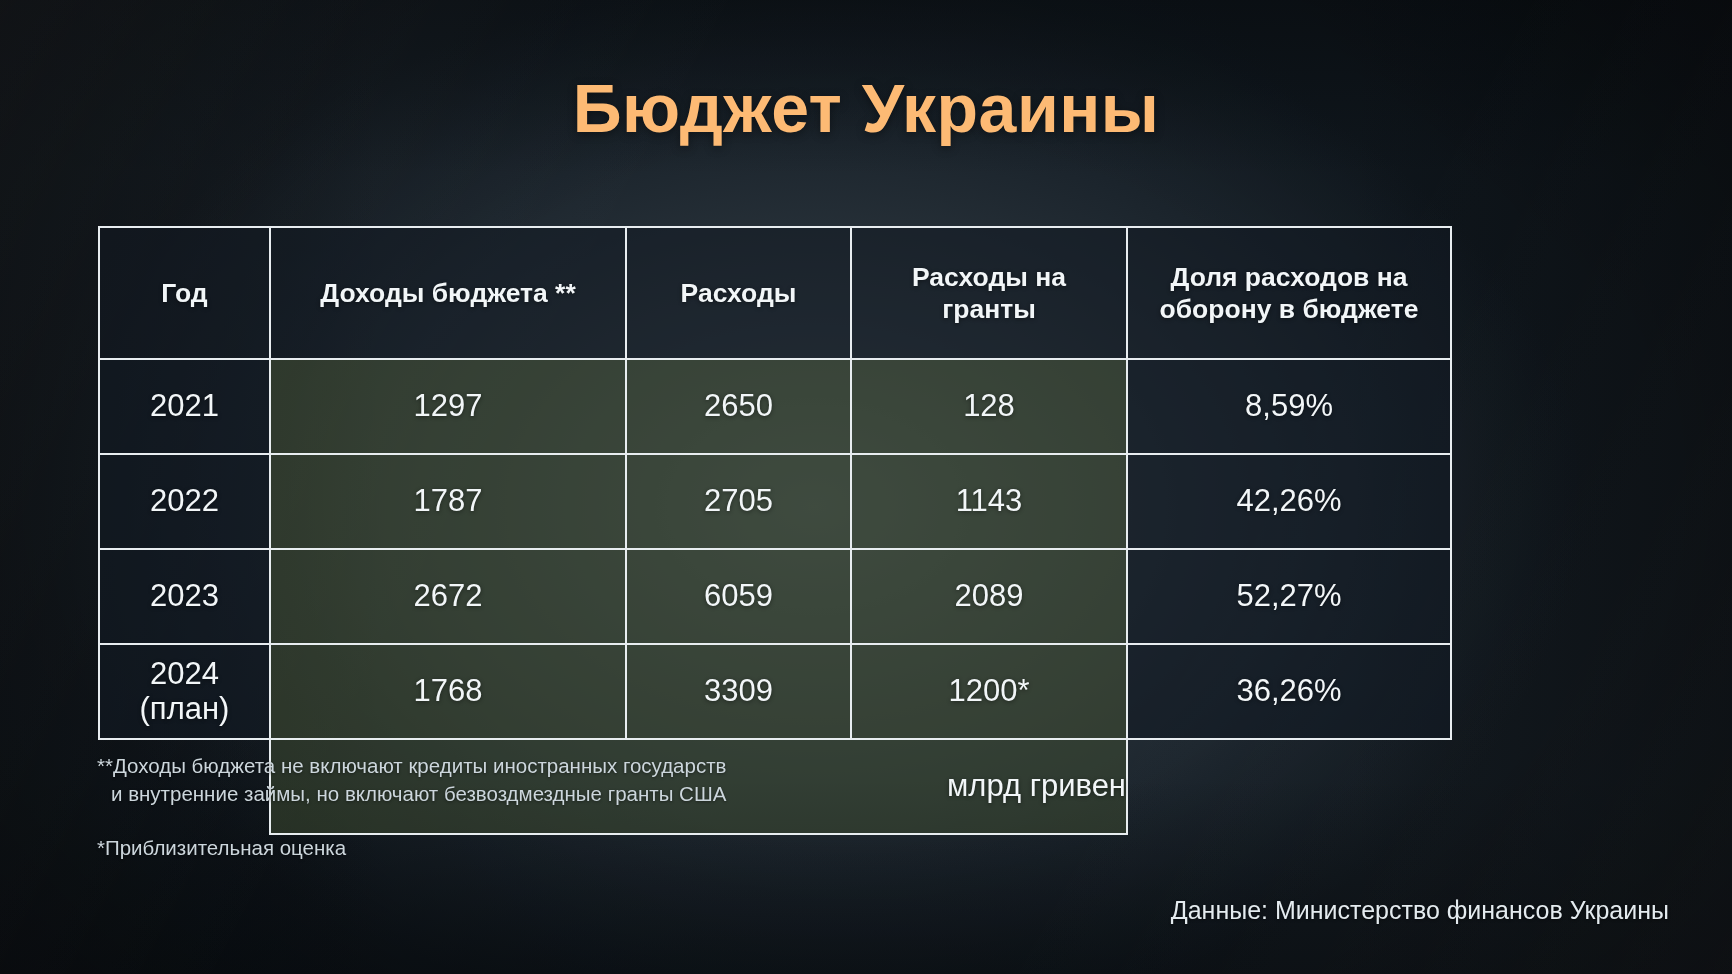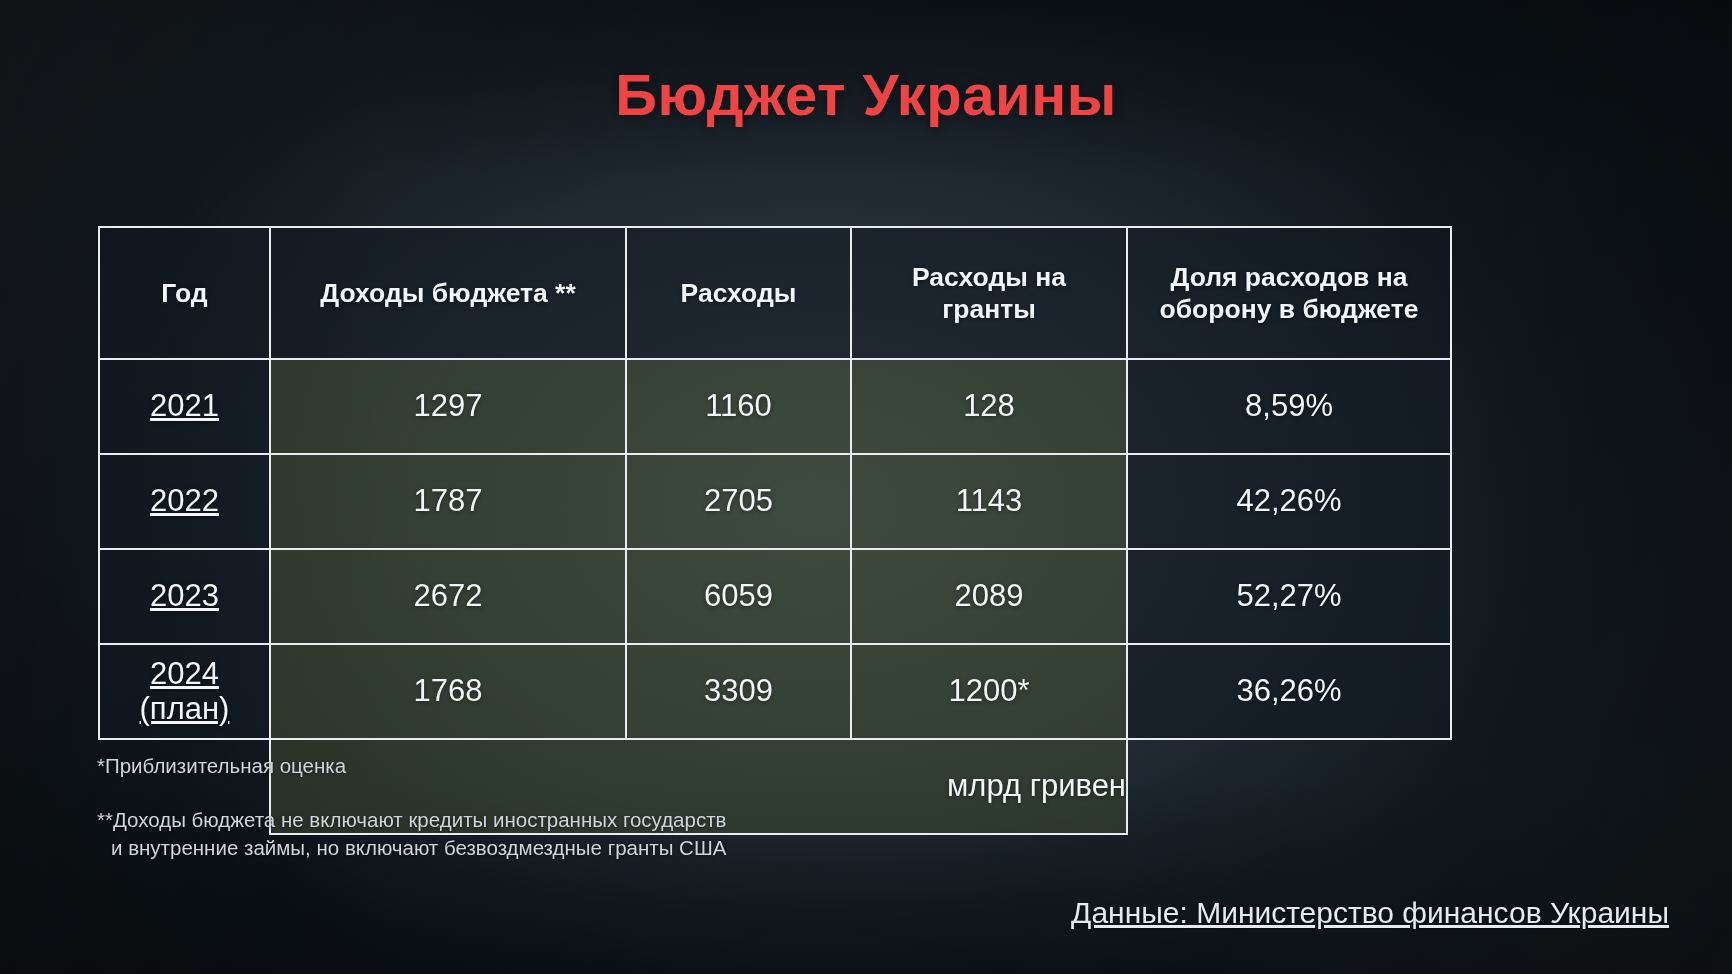--- a/index.html
+++ b/index.html
@@ -39,25 +39,25 @@
     background: linear-gradient(118deg, rgba(255,255,255,0.045) 0%, rgba(255,255,255,0) 34%, rgba(255,255,255,0) 66%, rgba(255,255,255,0.03) 100%);
   }
 
   
   #page-title {
     position: absolute;
     top: 24px;
     left: 0;
     width: 100%;
     text-align: center;
-    font-size: 58px;
+    font-size: 68px;
     font-weight: bold;
     letter-spacing: 0.5px;
     line-height: 1.12;
-    color: #ef4444;
+    color: #fdba74;
     text-shadow: 0 2px 10px rgba(0,0,0,0.4);
   }
 
   
   #budget-table {
     position: absolute;
     left: 98px;
     top: 183px;
     width: 1352px;
     border-collapse: collapse;
@@ -101,21 +101,20 @@
   td.cell-dark, th.cell-dark {
     background: rgba(17,26,35,0.62);
   }
   
   td.cell-olive {
     background: rgba(64,76,50,0.58);
   }
   td.year-cell {
     font-size: 30px;
     line-height: 1.1;
-    text-decoration: underline;
   }
   .year-sub { display: block; text-align: center; }
 
   
   #unit-row td {
     height: 54px;
     font-size: 28px;
     background: rgba(64,76,50,0.52);
     text-align: right;
   }
@@ -140,24 +139,23 @@
   .footnote .fn-line2 {
     display: block;
     padding-left: 14px;
   }
 
   
   #source-note {
     position: absolute;
     right: 63px;
     top: 896px;
-    font-size: 30px;
+    font-size: 25px;
     color: #e4ebef;
     text-shadow: 0 1px 3px rgba(0,0,0,0.45);
-    text-decoration: underline;
   }
 </style>
 </head>
 <body>
 
 <div id="bg-base"></div>
 <div id="bg-vignette"></div>
 <div id="bg-sheen"></div>
 
 <h1 id="page-title">Бюджет Украины</h1>
@@ -176,21 +174,21 @@
       <th class="cell-dark">Доходы бюджета **</th>
       <th class="cell-dark">Расходы</th>
       <th class="cell-dark">Расходы на гранты</th>
       <th class="cell-dark">Доля расходов на оборону в бюджете</th>
     </tr>
   </thead>
   <tbody>
     <tr>
       <td class="cell-dark year-cell">2021</td>
       <td class="cell-olive">1297</td>
-      <td class="cell-olive">1160</td>
+      <td class="cell-olive">2650</td>
       <td class="cell-olive">128</td>
       <td class="cell-dark">8,59%</td>
     </tr>
     <tr>
       <td class="cell-dark year-cell">2022</td>
       <td class="cell-olive">1787</td>
       <td class="cell-olive">2705</td>
       <td class="cell-olive">1143</td>
       <td class="cell-dark">42,26%</td>
     </tr>
@@ -213,20 +211,20 @@
     </tr>
     <tr id="unit-row">
       <td class="spacer-cell"></td>
       <td colspan="3">млрд гривен</td>
       <td class="spacer-cell"></td>
     </tr>
   </tbody>
 </table>
 
 <div id="footnotes">
-  <p class="footnote">*Приблизительная оценка</p>
   <p class="footnote">
     <span>**Доходы бюджета не включают кредиты иностранных государств</span>
     <span class="fn-line2">и внутренние займы, но включают безвоздмездные гранты США</span>
   </p>
+  <p class="footnote">*Приблизительная оценка</p>
 </div>
 
 <div id="source-note">Данные: Министерство финансов Украины</div>
 
 </body></html>

